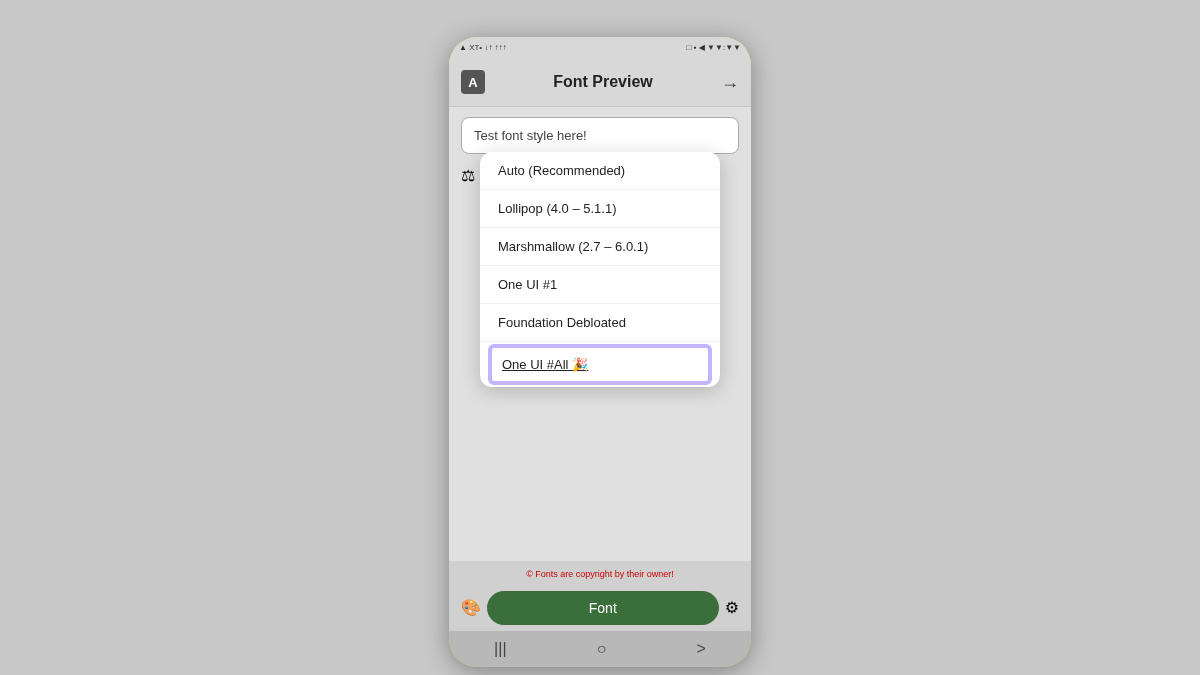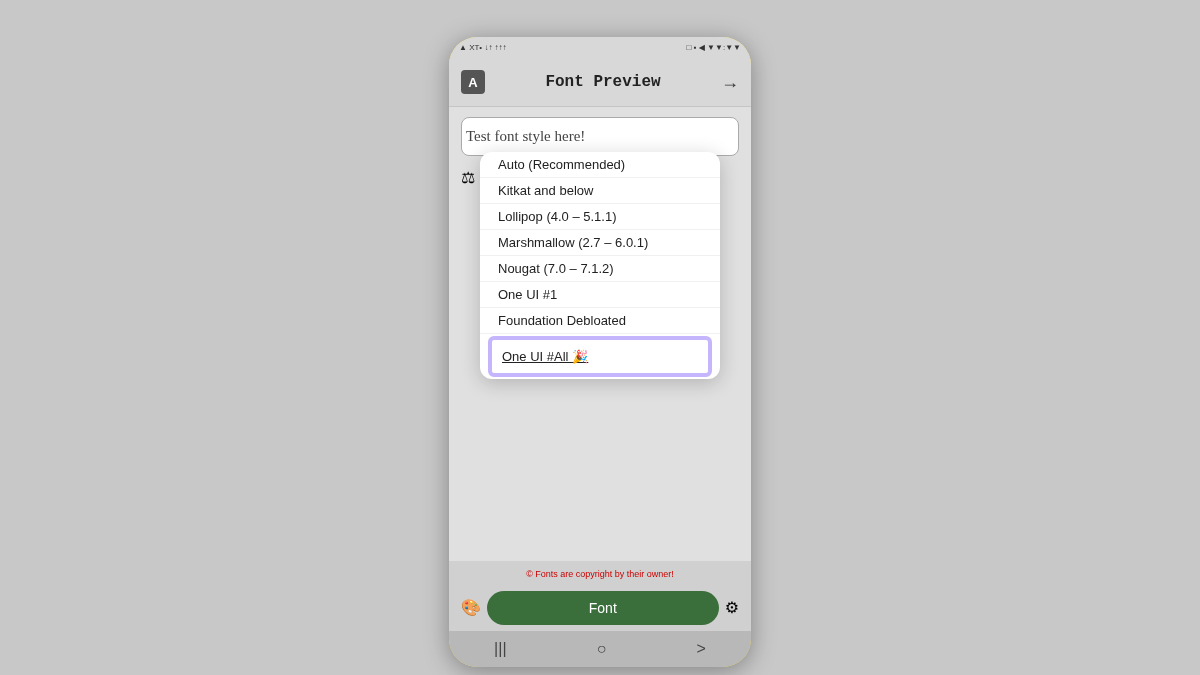--- a/index.html
+++ b/index.html
@@ -68,21 +68,20 @@
       justify-content: center;
       border-radius: 4px;
     }
 
     .header-title {
       font-size: 16px;
       font-weight: 600;
       color: #222;
       flex: 1;
       text-align: center;
-      font-family: Liberation Mono, monospace;
     }
 
     .header-arrow {
       font-size: 18px;
       color: #333;
     }
 
     
     .main-content {
       flex: 1;
@@ -91,24 +90,23 @@
       display: flex;
       flex-direction: column;
     }
 
     
     .font-preview-input {
       margin: 10px 12px 8px;
       background: white;
       border: 1.5px solid #aaa;
       border-radius: 8px;
-      padding: 10px 4px;
-      font-size: 15px;
+      padding: 10px 12px;
+      font-size: 13px;
       color: #444;
-      font-family: Liberation Serif, serif;
     }
 
     
     .scale-icon-row {
       padding: 4px 12px;
       display: flex;
       align-items: center;
     }
 
     .scale-icon {
@@ -187,21 +185,21 @@
 
     .dropdown-card {
       background: white;
       border-radius: 12px;
       box-shadow: 0 4px 20px rgba(0,0,0,0.2);
       width: 240px;
       overflow: hidden;
     }
 
     .dropdown-item {
-      padding: 5px 18px;
+      padding: 11px 18px;
       font-size: 13px;
       color: #222;
       cursor: pointer;
       border-bottom: 1px solid #f0f0f0;
     }
 
     .dropdown-item.selected {
       border: 4px solid #c4b5fd;
       border-radius: 6px;
       margin: 2px 8px;
@@ -249,30 +247,24 @@
       <span class="scale-icon">⚖</span>
     </div>
 
     <div class="dropdown-overlay">
       <div class="dropdown-card">
 
         <div class="dropdown-item">
           <span>Auto (Recommended)</span>
         </div>
         <div class="dropdown-item">
-          <span>Kitkat and below</span>
-        </div>
-        <div class="dropdown-item">
           <span>Lollipop (4.0 – 5.1.1)</span>
         </div>
         <div class="dropdown-item">
           <span>Marshmallow (2.7 – 6.0.1)</span>
-        </div>
-        <div class="dropdown-item">
-          <span>Nougat (7.0 – 7.1.2)</span>
         </div>
         <div class="dropdown-item">
           <span>One UI #1</span>
         </div>
         <div class="dropdown-item">
           <span>Foundation Debloated</span>
         </div>
         <div class="dropdown-item selected">
           <span>One UI #All 🎉</span>
         </div>

